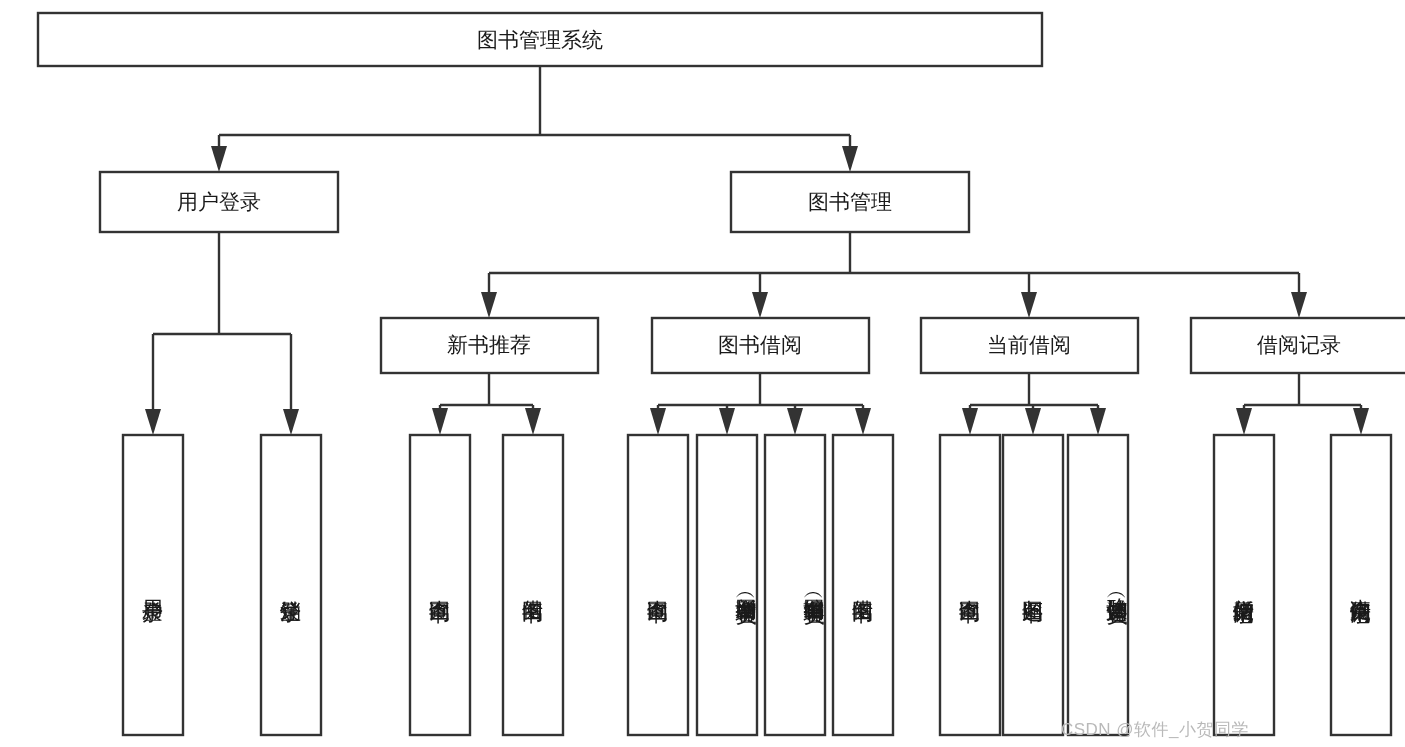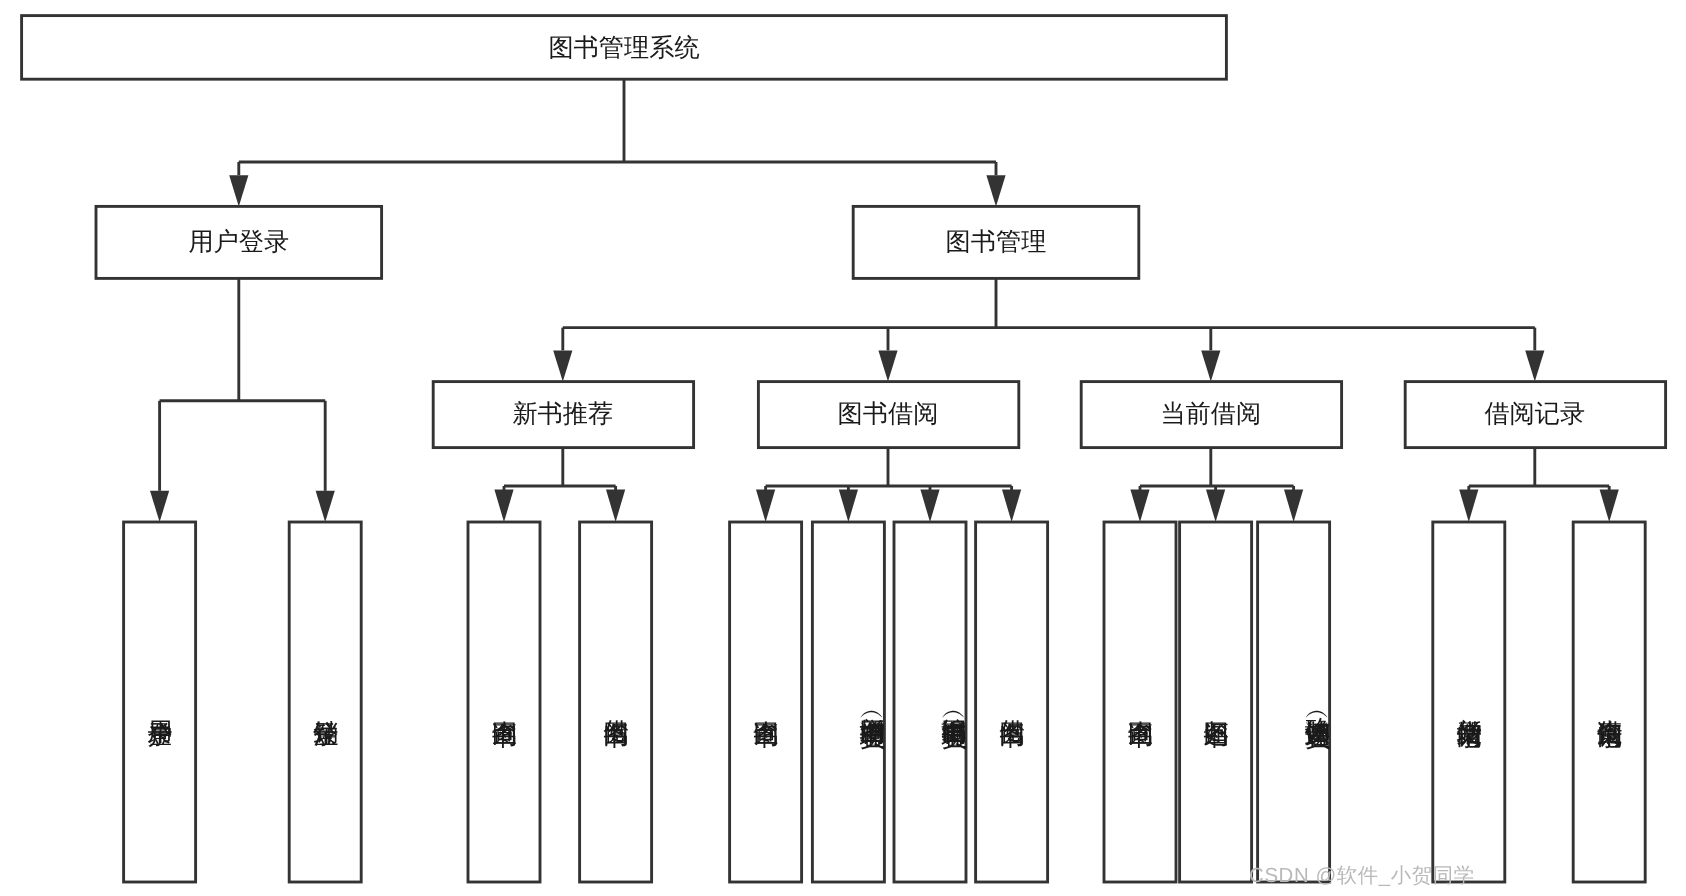--- a/index.html
+++ b/index.html
@@ -11,20 +11,21 @@
     width: 1405px;
     height: 747px;
     font-family: "Liberation Sans", "DejaVu Sans", sans-serif;
     overflow: hidden;
   }
   #diagram-root {
     position: relative;
     width: 1243px;
     height: 747px;
     background: #ffffff;
+    margin-left: 20px;
   }
   svg#flow-svg {
     position: absolute;
     left: 0;
     top: 0;
     width: 1405px;
     height: 747px;
     display: block;
   }
   .node-box {

